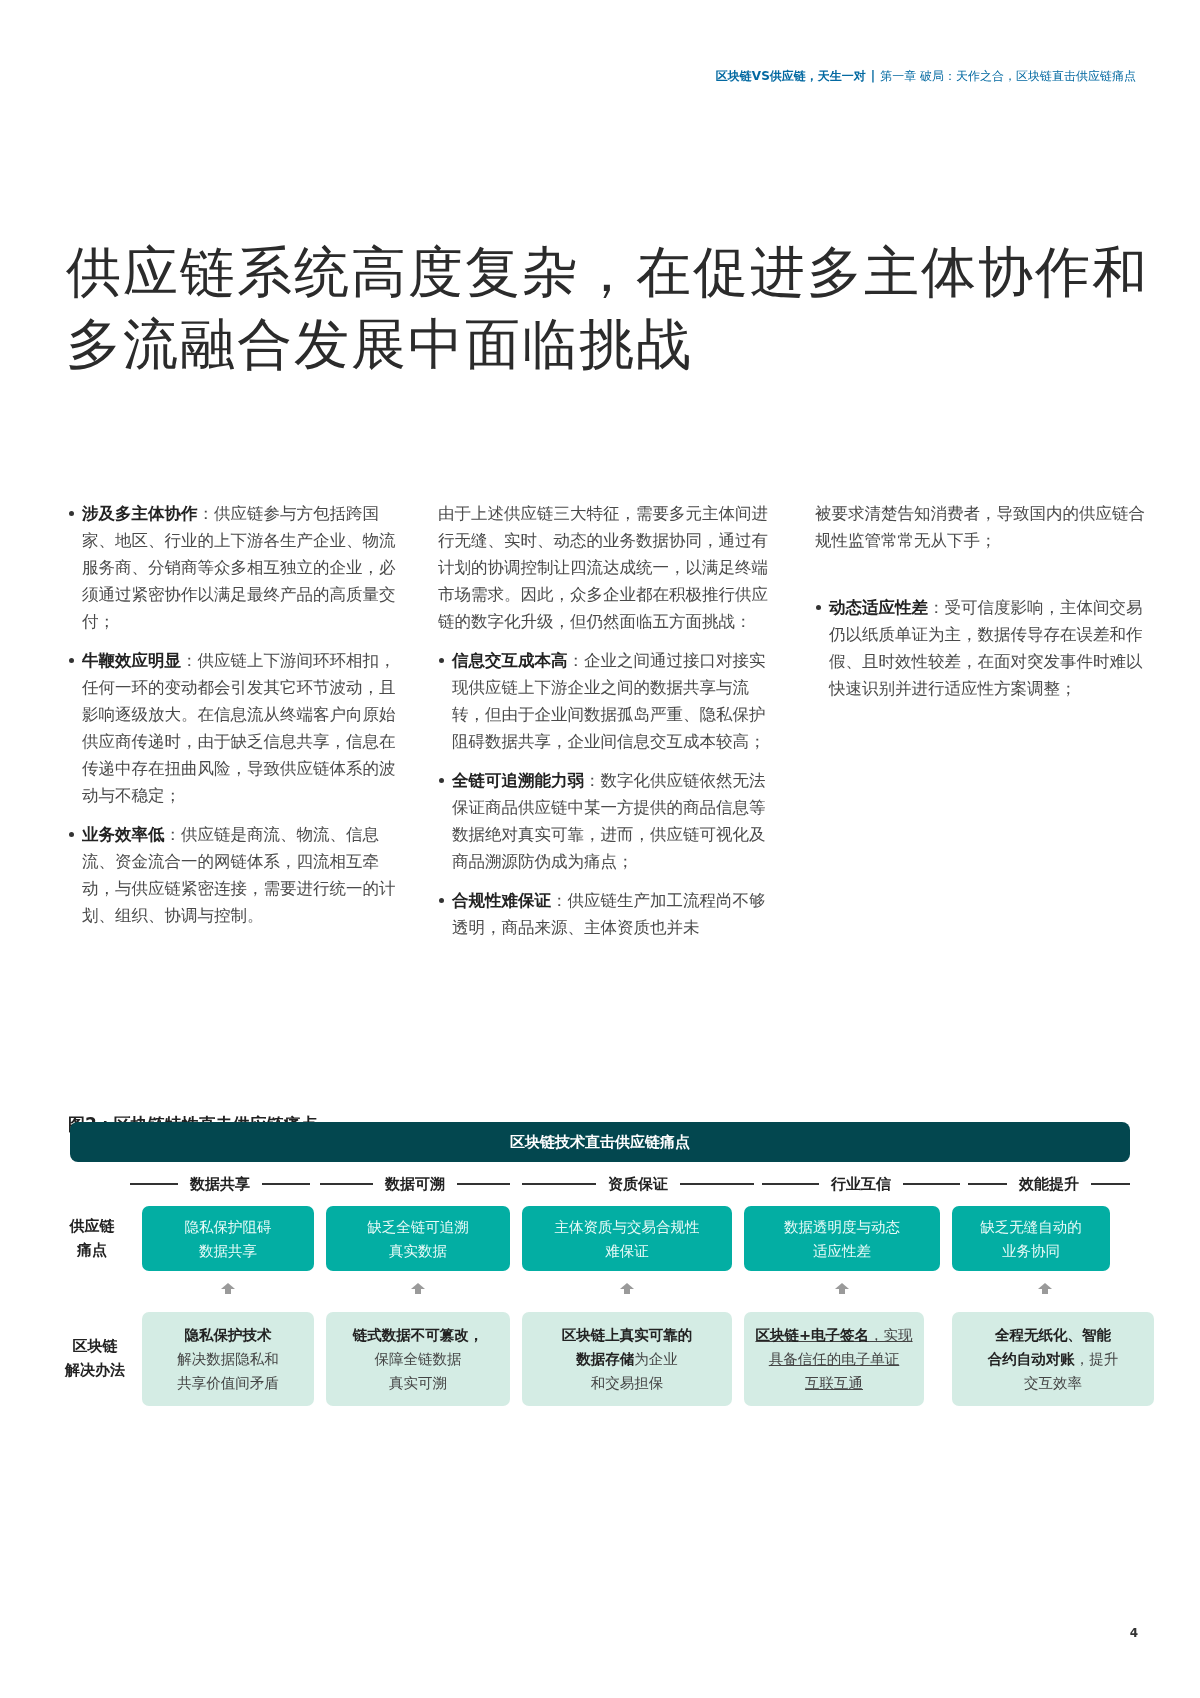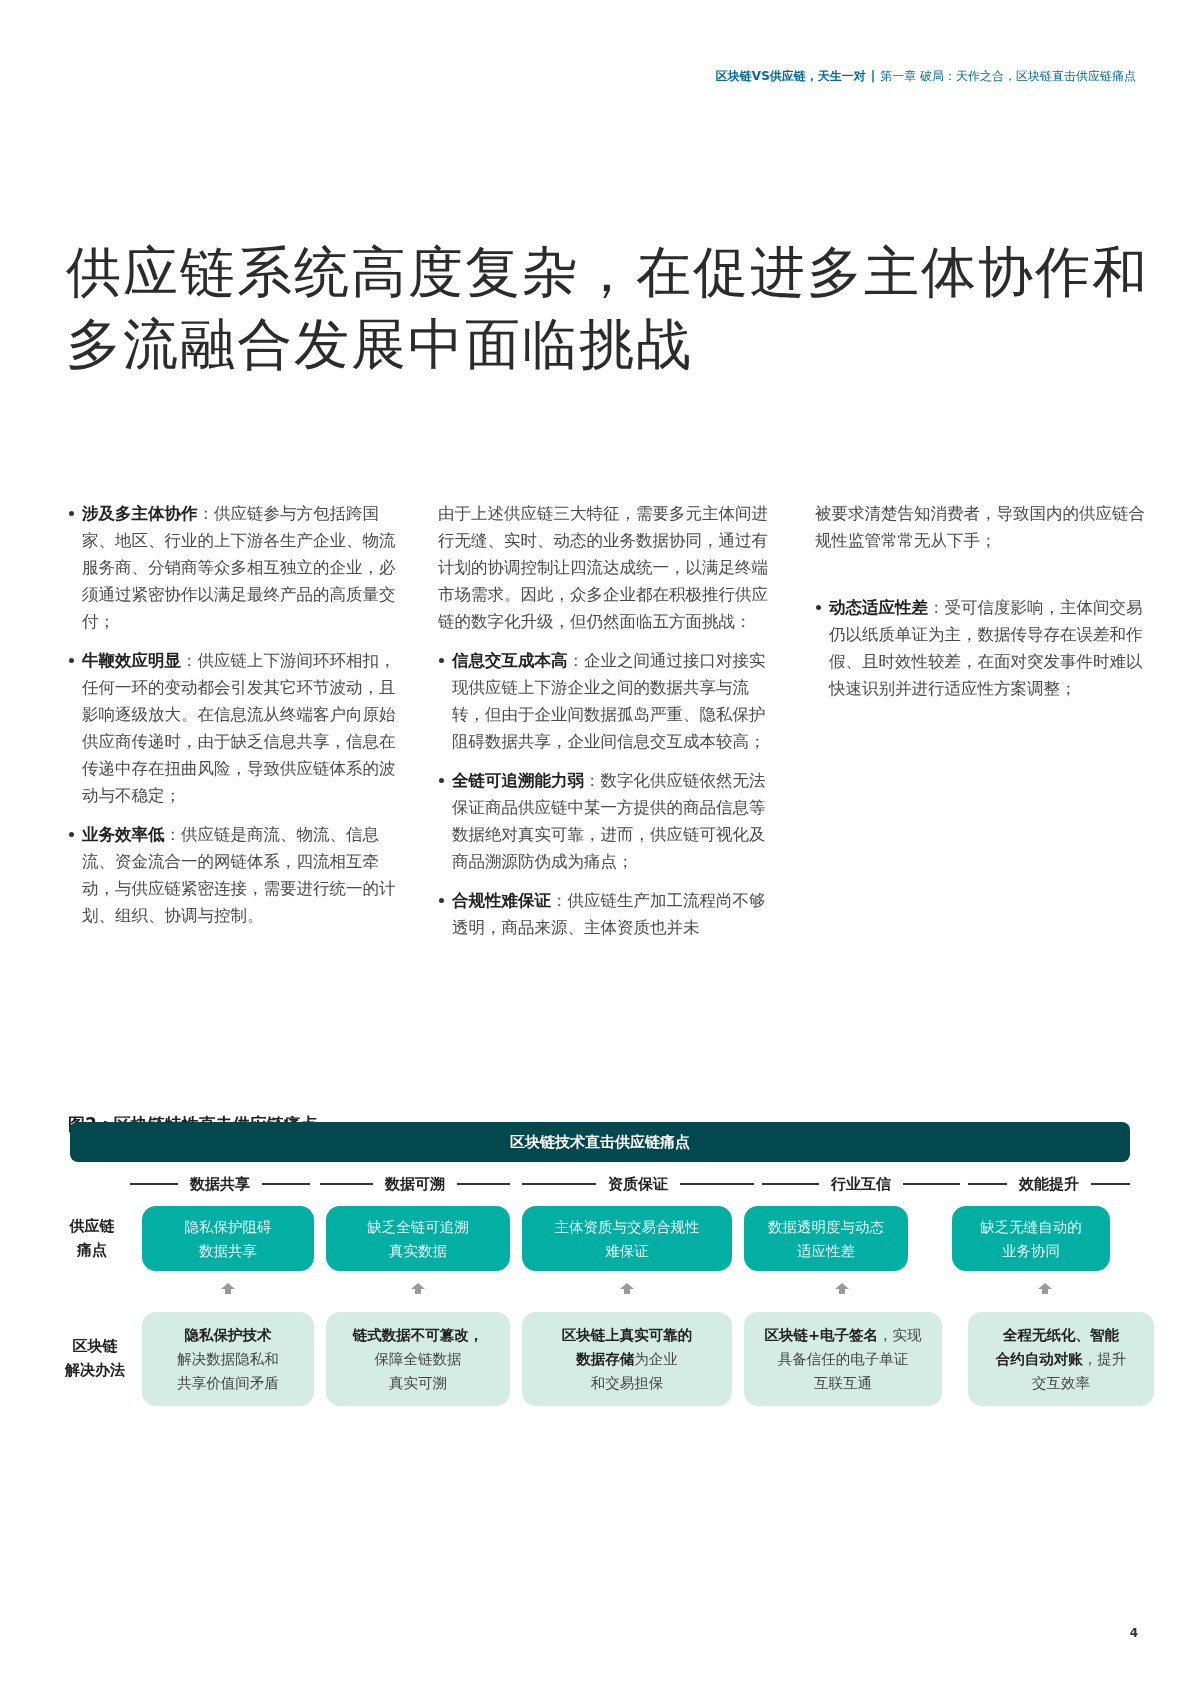--- a/index.html
+++ b/index.html
@@ -47,21 +47,21 @@
     font-weight: bold; font-size: 15px; color: #222;
   }
   .cat .line { flex: 1; height: 1.5px; background: #333; }
   .cat .label { padding: 0 12px; white-space: nowrap; }
 
   .row-label {
     position: absolute; font-weight: bold; font-size: 15px; color: #222; text-align: center;
     line-height: 24px;
   }
   .pain-box, .sol-box {
-    position: absolute; border-radius: 14px; display: flex; align-items: center; justify-content: center;
+    position: absolute; border-radius: 7px; display: flex; align-items: center; justify-content: center;
     text-align: center; font-size: 14.5px; line-height: 24px;
   }
   .pain-box { top: 1206px; height: 65px; background: #03aea3; color: #e8fbf8; }
   .sol-box { top: 1312px; height: 94px; background: #d4ece4; color: #444; }
   .sol-box b { color: #222; }
   .arrow { position: absolute; top: 1283px; width: 0; height: 0; }
   .arrow .head {
     position: absolute; left: -7px; top: 0; width: 0; height: 0;
     border-left: 7px solid transparent; border-right: 7px solid transparent;
     border-bottom: 6px solid #9a9a9a;
@@ -184,48 +184,48 @@
       <span class="head"></span>
       <span class="stem"></span>
     </div>
     <div class="sol-box" style="left: 522px; width: 210px;">
       <div>
         <div><b>区块链上真实可靠的</b></div>
         <div><b>数据存储</b><span>为企业</span></div>
         <div><span>和交易担保</span></div>
       </div>
     </div>
-    <div class="pain-box" style="left: 744px; width: 164px;">
+    <div class="pain-box" style="left: 744px; width: 196px;">
       <div>
         <div>数据透明度与动态</div>
         <div>适应性差</div>
       </div>
     </div>
     <div class="arrow" style="left: 842px;">
       <span class="head"></span>
       <span class="stem"></span>
     </div>
-    <div class="sol-box" style="left: 744px; width: 198px;">
+    <div class="sol-box" style="left: 744px; width: 180px; text-decoration: underline;">
       <div>
         <div><b>区块链+电子签名</b><span>，实现</span></div>
         <div><span>具备信任的电子单证</span></div>
         <div><span>互联互通</span></div>
       </div>
     </div>
     <div class="pain-box" style="left: 952px; width: 158px;">
       <div>
         <div>缺乏无缝自动的</div>
         <div>业务协同</div>
       </div>
     </div>
     <div class="arrow" style="left: 1045px;">
       <span class="head"></span>
       <span class="stem"></span>
     </div>
-    <div class="sol-box" style="left: 952px; width: 186px; margin-left: 16px;">
+    <div class="sol-box" style="left: 952px; width: 202px;">
       <div>
         <div><b>全程无纸化、智能</b></div>
         <div><b>合约自动对账</b><span>，提升</span></div>
         <div><span>交互效率</span></div>
       </div>
     </div>
   </div>
 
 <div class="page-number">4</div>
 

